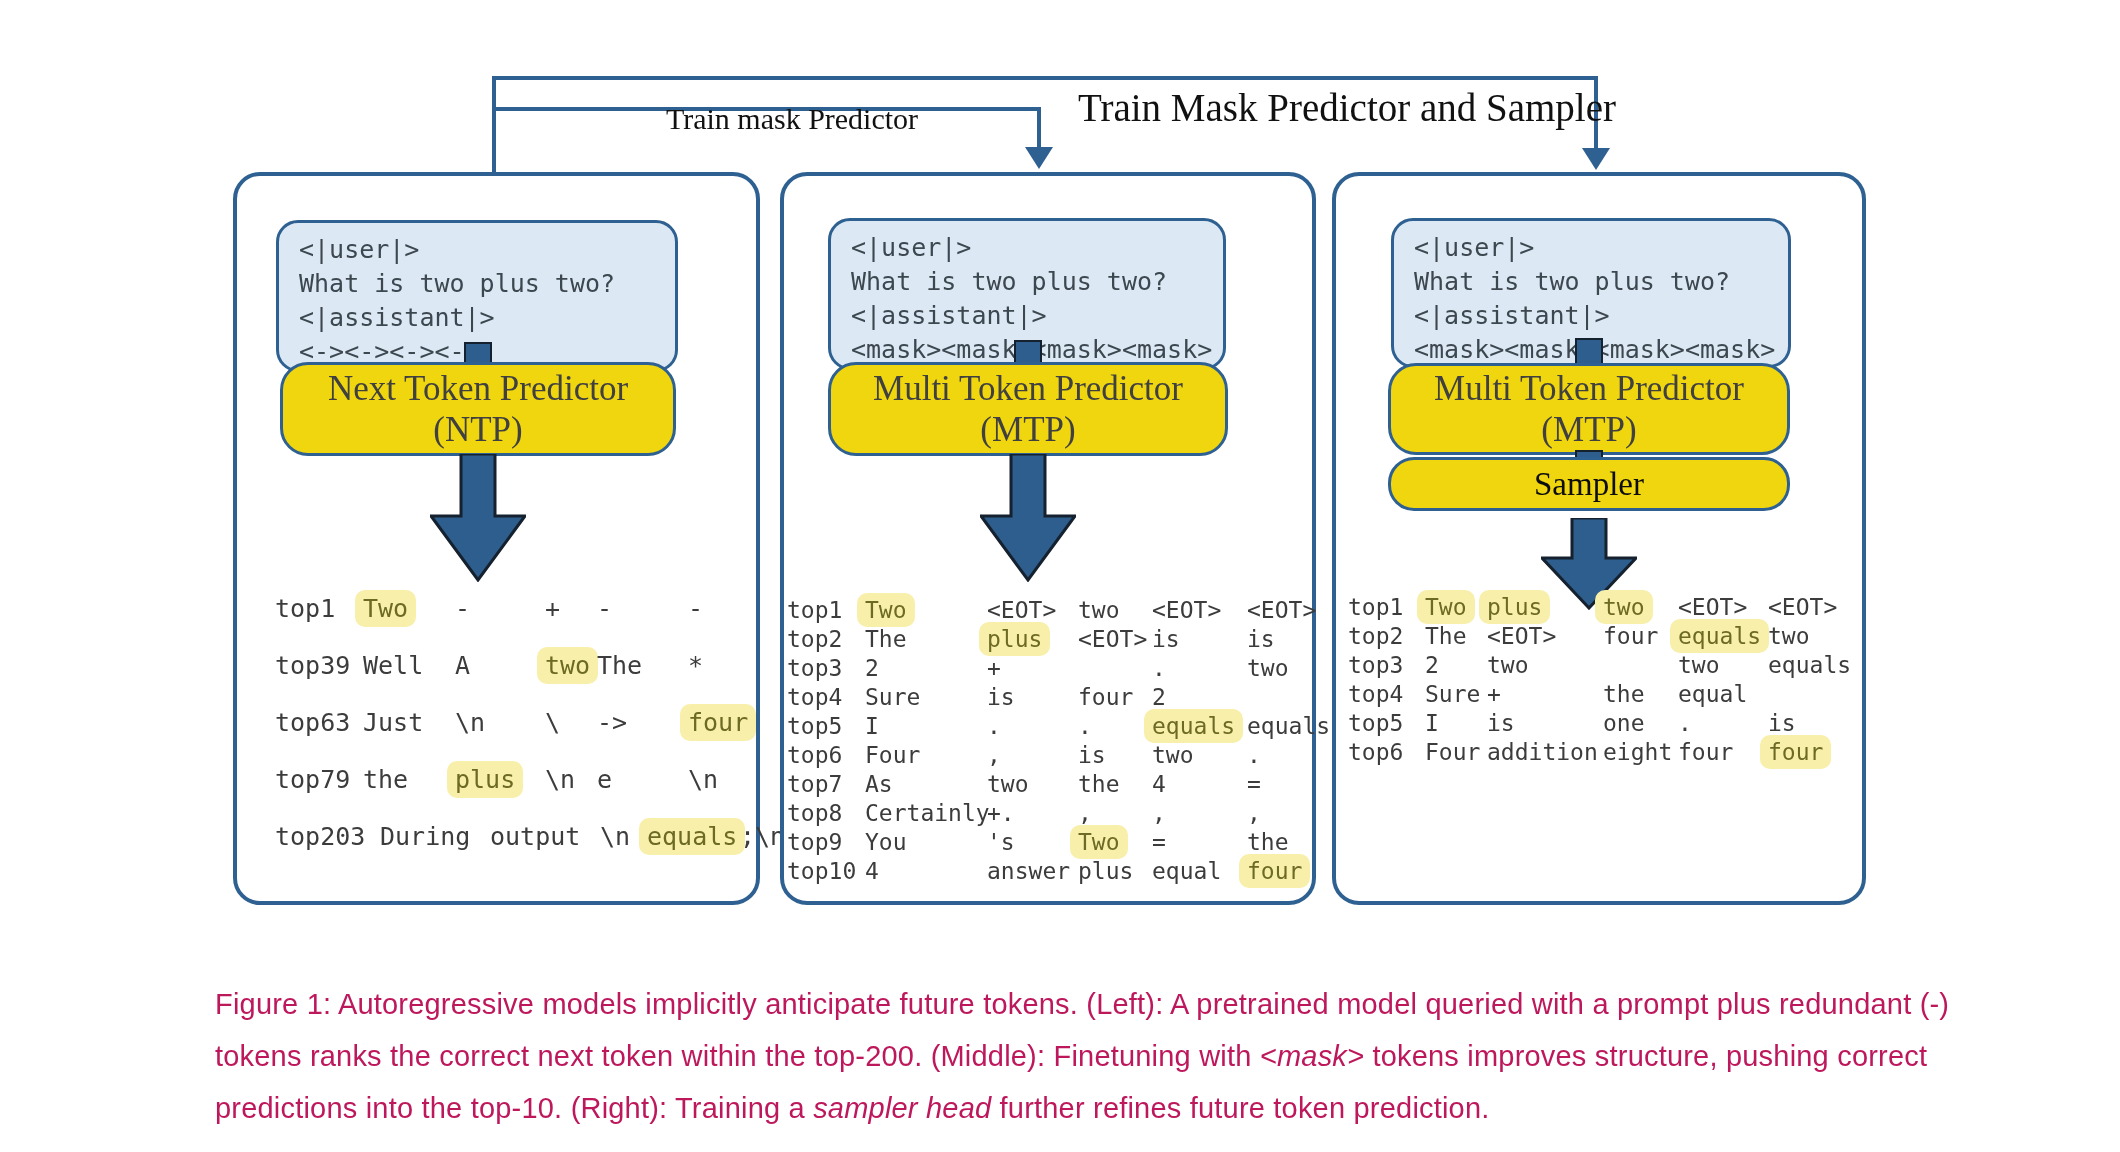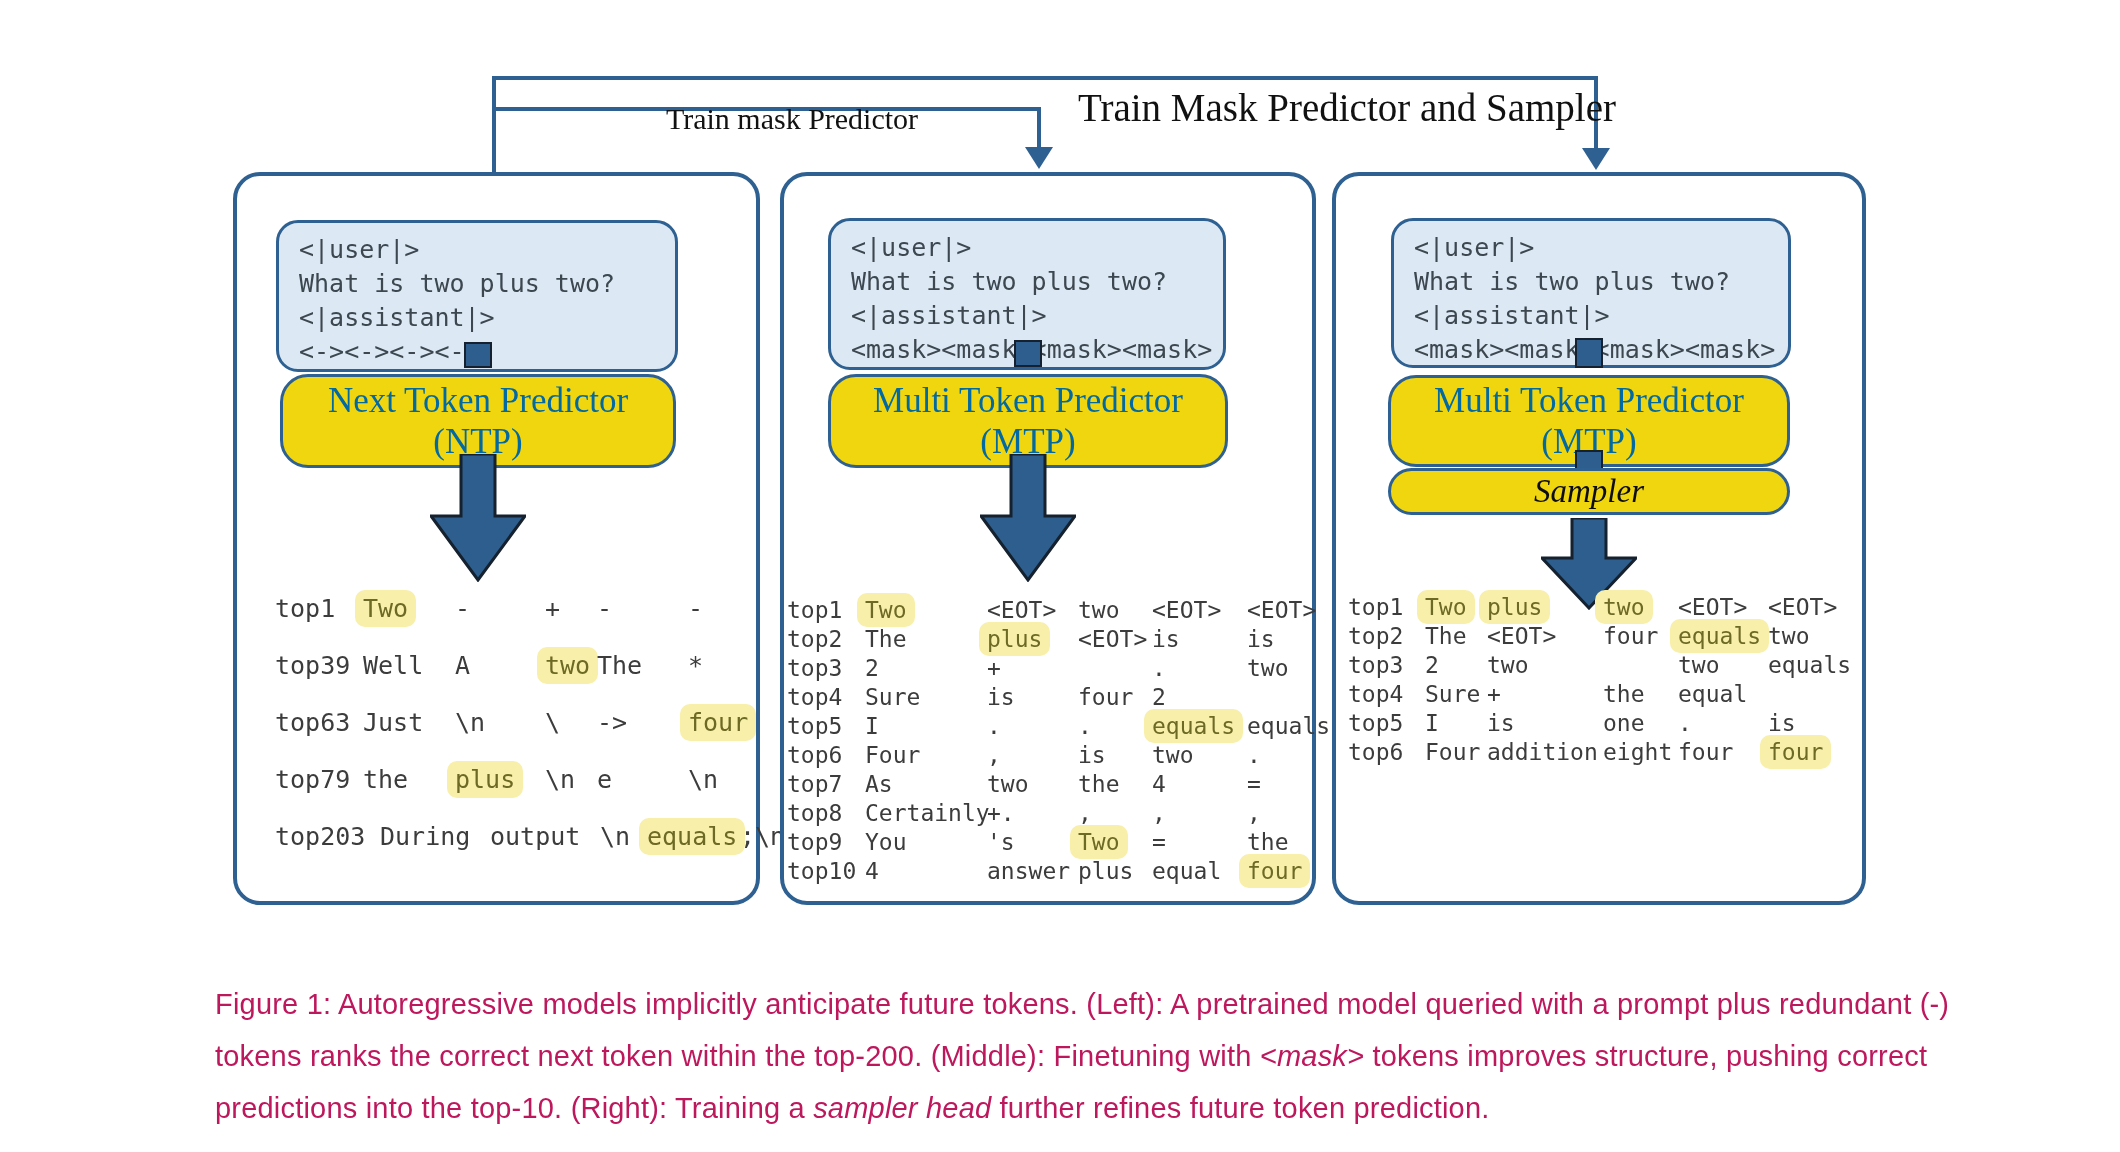--- a/index.html
+++ b/index.html
@@ -22,21 +22,21 @@
     border:4px solid #2e6191;border-radius:27px;box-sizing:border-box;}
   #panel-left{left:233px;width:527px;}
   #panel-mid{left:780px;width:536px;}
   #panel-right{left:1332px;width:534px;}
 
   .prompt{position:absolute;background:#dce9f5;border:3px solid #2e6191;border-radius:22px;
     box-sizing:border-box;padding:10px 20px;white-space:pre;
     font-family:"DejaVu Sans Mono", monospace;font-size:25px;line-height:34px;color:#3d4750;}
   .model{position:absolute;background:#f0d60e;border:3px solid #2e6191;border-radius:28px;
     box-sizing:border-box;display:flex;flex-direction:column;justify-content:center;align-items:center;
-    font-family:"Liberation Serif", serif;font-size:35px;line-height:41px;color:#0369a1;text-align:center;margin-top:12px;}
+    font-family:"Liberation Serif", serif;font-size:35px;line-height:41px;color:#404040;text-align:center;}
   .sampler{position:absolute;background:#f0d60e;border:3px solid #2e6191;border-radius:26px;
     box-sizing:border-box;display:flex;justify-content:center;align-items:center;
     font-family:"Liberation Serif", serif;font-size:33px;color:#0d0d0d;}
   .connector{position:absolute;background:#2d5e8d;border:2px solid #15212e;box-sizing:border-box;}
   .arrow-svg{position:absolute;}
 
   
   .ttable{position:absolute;font-family:"DejaVu Sans Mono", monospace;color:#3c3c3c;}
   .trow{display:grid;white-space:pre;}
   #panel-left  .ttable{left:38px;top:404px;font-size:25px;}
@@ -119,21 +119,21 @@
   <pre class="prompt" style="left:55px;top:17px;width:400px;height:150px;">&lt;|user|&gt;
 What is two plus two?
 &lt;|assistant|&gt;
 &lt;mask&gt;&lt;mask&gt;&lt;mask&gt;&lt;mask&gt;</pre>
   <div class="connector" style="left:239px;top:162px;width:28px;height:30px;"></div>
   <div class="model" style="left:52px;top:187px;width:402px;height:92px;">
     <span>Multi Token Predictor</span>
     <span>(MTP)</span>
   </div>
   <div class="connector" style="left:239px;top:274px;width:28px;height:24px;"></div>
-  <div class="sampler" style="left:52px;top:292px;width:402px;height:47px;font-style:italic;">Sampler</div>
+  <div class="sampler" style="left:52px;top:281px;width:402px;height:54px;">Sampler</div>
   <svg class="arrow-svg" style="left:205px;top:342px;" width="96" height="92" viewBox="0 0 96 92">
     <polygon points="31,0 65,0 65,40 95,40 48,90 1,40 31,40" fill="#2d5e8d" stroke="#15212e" stroke-width="3"></polygon>
   </svg>
   <div class="ttable">
       <div class="trow"><span>top1</span><span><span class="hl">Two</span></span><span><span class="hl">plus</span></span><span><span class="hl">two</span></span><span><span>&lt;EOT&gt;</span></span><span><span>&lt;EOT&gt;</span></span></div>
       <div class="trow"><span>top2</span><span><span>The</span></span><span><span>&lt;EOT&gt;</span></span><span><span>four</span></span><span><span class="hl">equals</span></span><span><span>two</span></span></div>
       <div class="trow"><span>top3</span><span><span>2</span></span><span><span>two</span></span><span></span><span><span>two</span></span><span><span>equals</span></span></div>
       <div class="trow"><span>top4</span><span><span>Sure</span></span><span><span>+</span></span><span><span>the</span></span><span><span>equal</span></span><span></span></div>
       <div class="trow"><span>top5</span><span><span>I</span></span><span><span>is</span></span><span><span>one</span></span><span><span>.</span></span><span><span>is</span></span></div>
       <div class="trow"><span>top6</span><span><span>Four</span></span><span><span>addition</span></span><span><span>eight</span></span><span><span>four</span></span><span><span class="hl">four</span></span></div>

